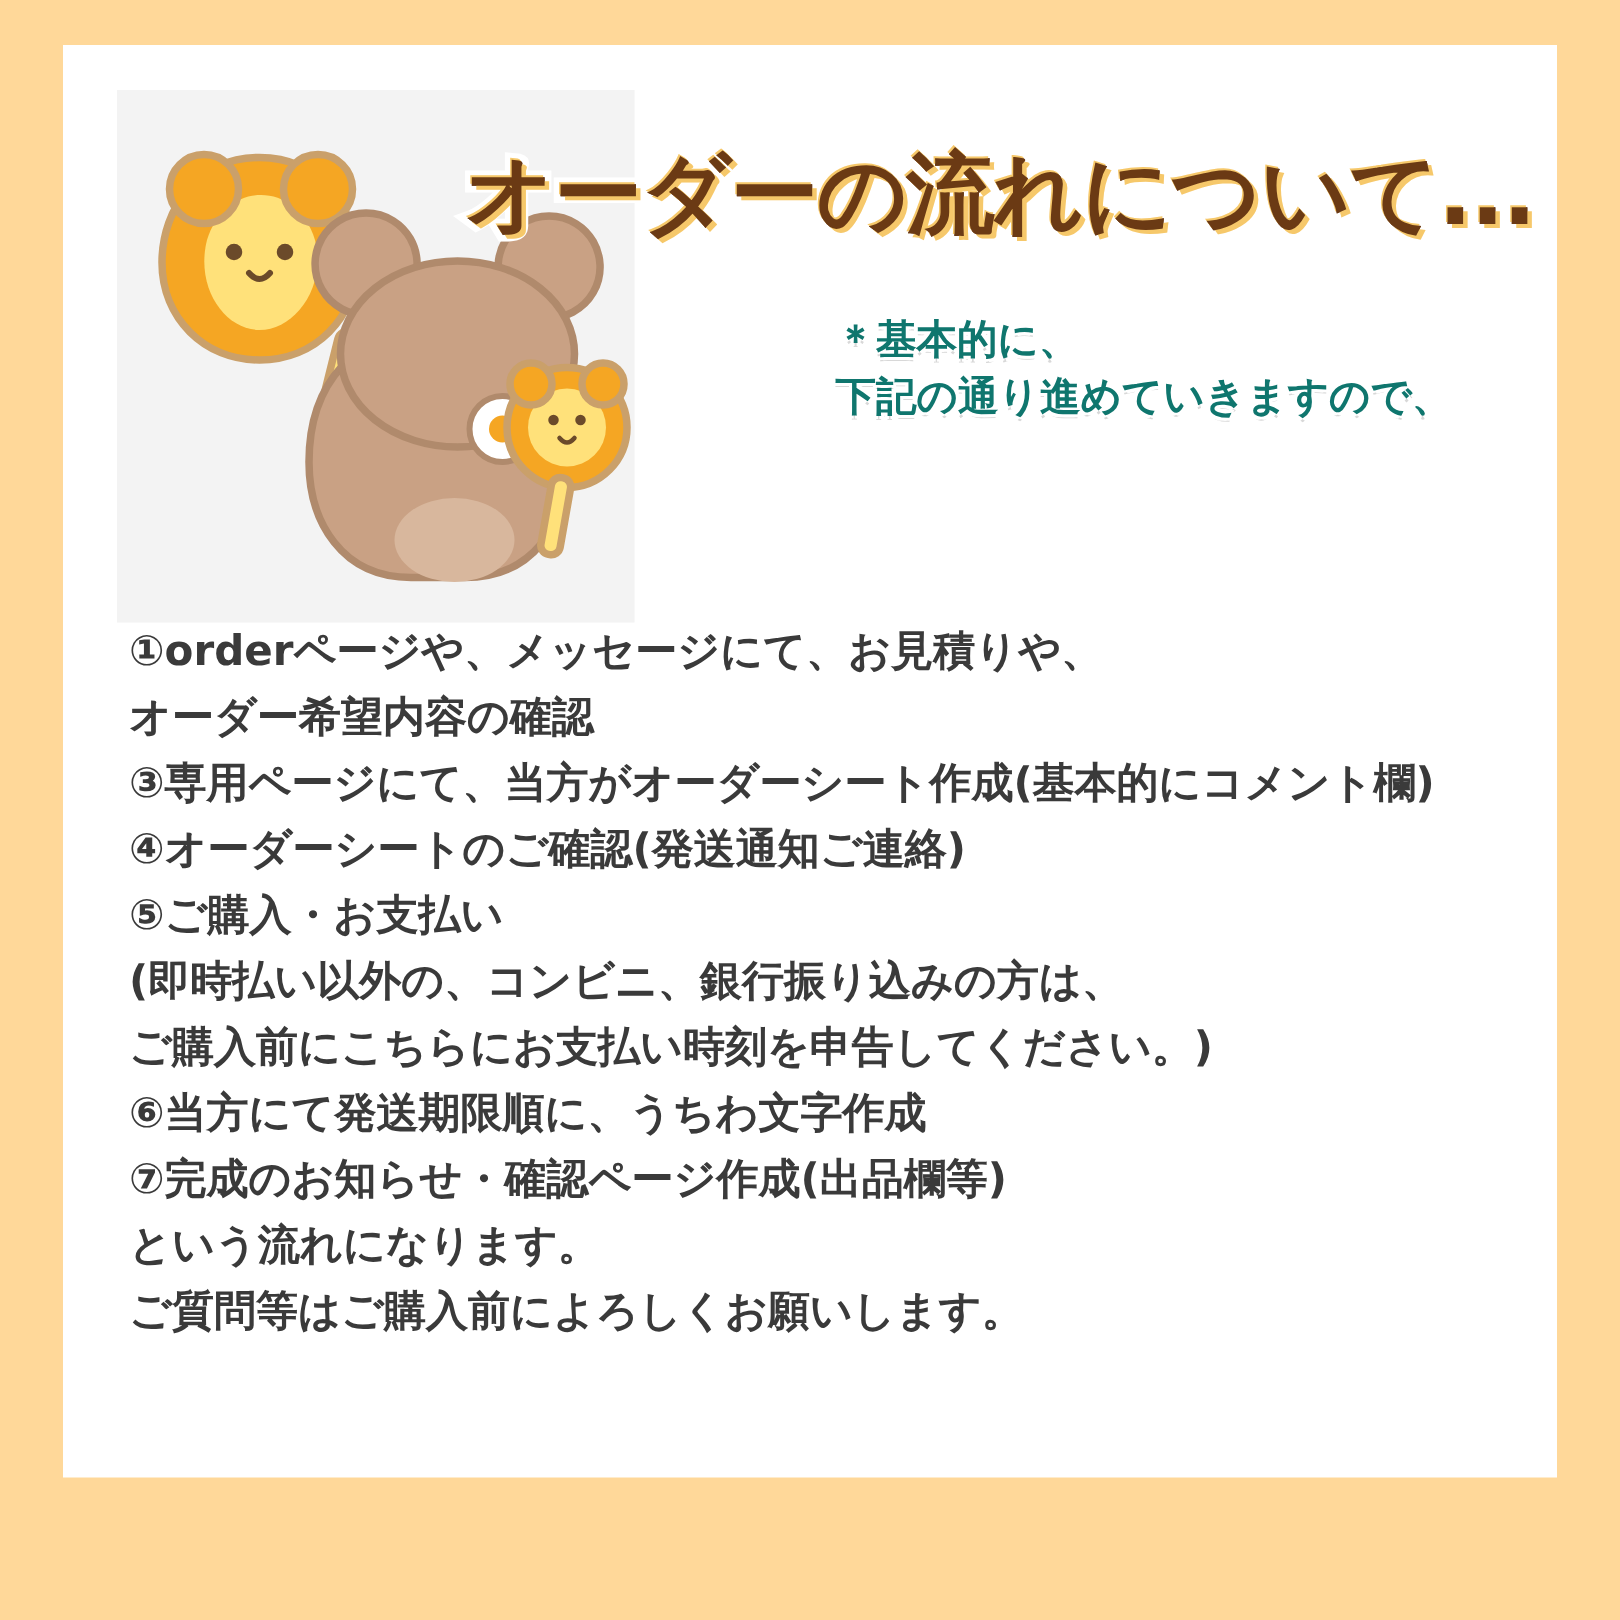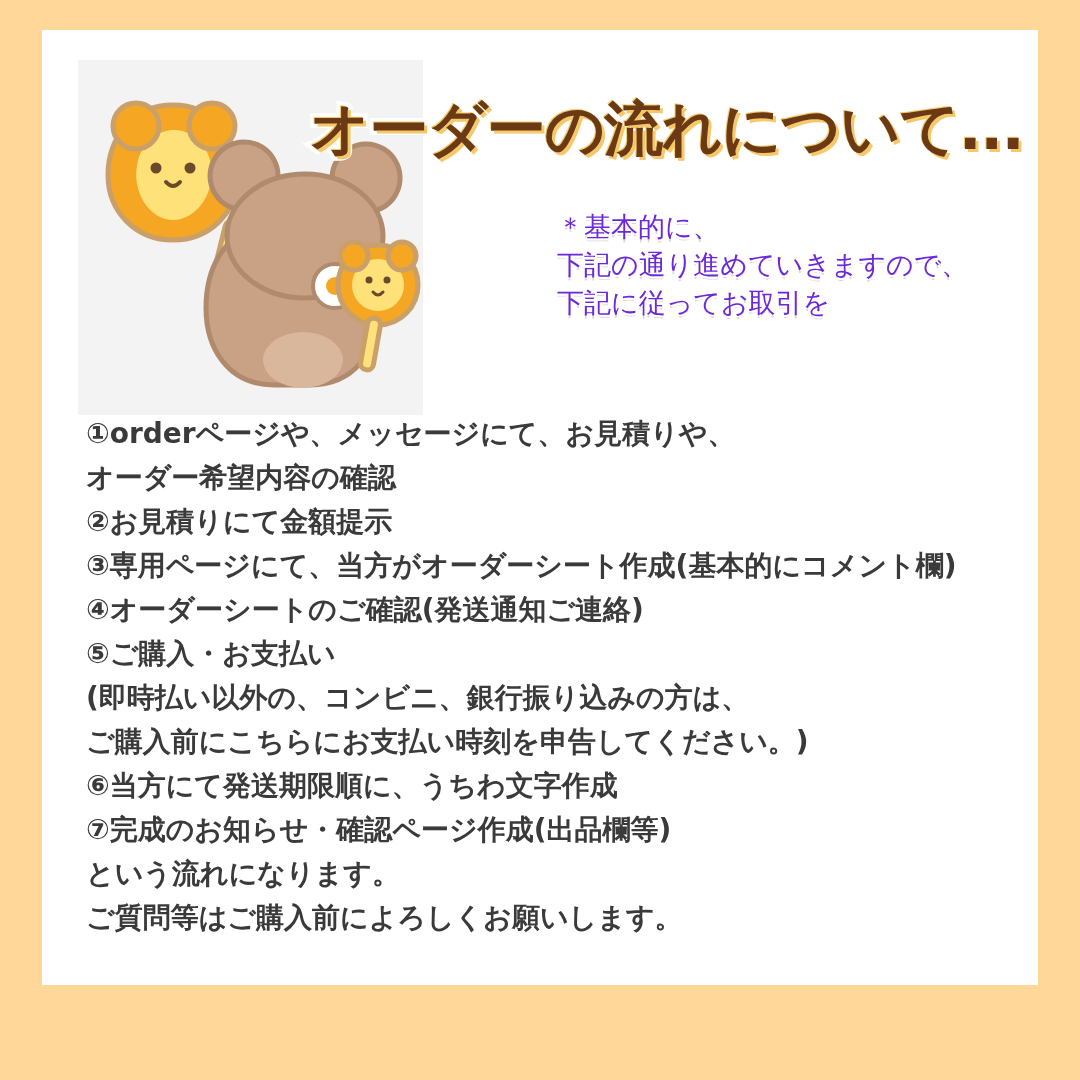--- a/index.html
+++ b/index.html
@@ -73,22 +73,22 @@
       3px 3px 0 #f6c86a,
       -1px -1px 0 #f6c86a;
     z-index: 2;
   }
   .note {
     position: absolute;
     left: 515px;
     top: 178px;
     font-size: 27px;
     line-height: 38px;
-    font-weight: normal;
-    color: #6d28d9;
+    font-weight: bold;
+    color: #0f766e;
     font-family: "DejaVu Sans", "Liberation Sans", sans-serif;
     text-shadow:
       2px 2px 0 #ffffff,
       -2px 2px 0 #ffffff,
       2px -2px 0 #ffffff,
       -2px -2px 0 #ffffff,
       0 3px 0 #d8d8d8;
   }
   .note div {
     white-space: nowrap;
@@ -154,28 +154,26 @@
           </g>
         </svg>
       </div>
 
       <div class="title">オーダーの流れについて...</div>
       <div class="title-shadow">オーダーの流れについて...</div>
 
       <div class="note">
         <div>＊基本的に、</div>
         <div>下記の通り進めていきますので、</div>
-        <div>下記に従ってお取引を</div>
       </div>
     </div>
 
     <div class="steps">
       <div>①orderページや、メッセージにて、お見積りや、</div>
       <div>オーダー希望内容の確認</div>
-      <div>②お見積りにて金額提示</div>
       <div>③専用ページにて、当方がオーダーシート作成(基本的にコメント欄)</div>
       <div>④オーダーシートのご確認(発送通知ご連絡)</div>
       <div>⑤ご購入・お支払い</div>
       <div>(即時払い以外の、コンビニ、銀行振り込みの方は、</div>
       <div>ご購入前にこちらにお支払い時刻を申告してください。)</div>
       <div>⑥当方にて発送期限順に、うちわ文字作成</div>
       <div>⑦完成のお知らせ・確認ページ作成(出品欄等)</div>
       <div>という流れになります。</div>
       <div>ご質問等はご購入前によろしくお願いします。</div>
     </div>

